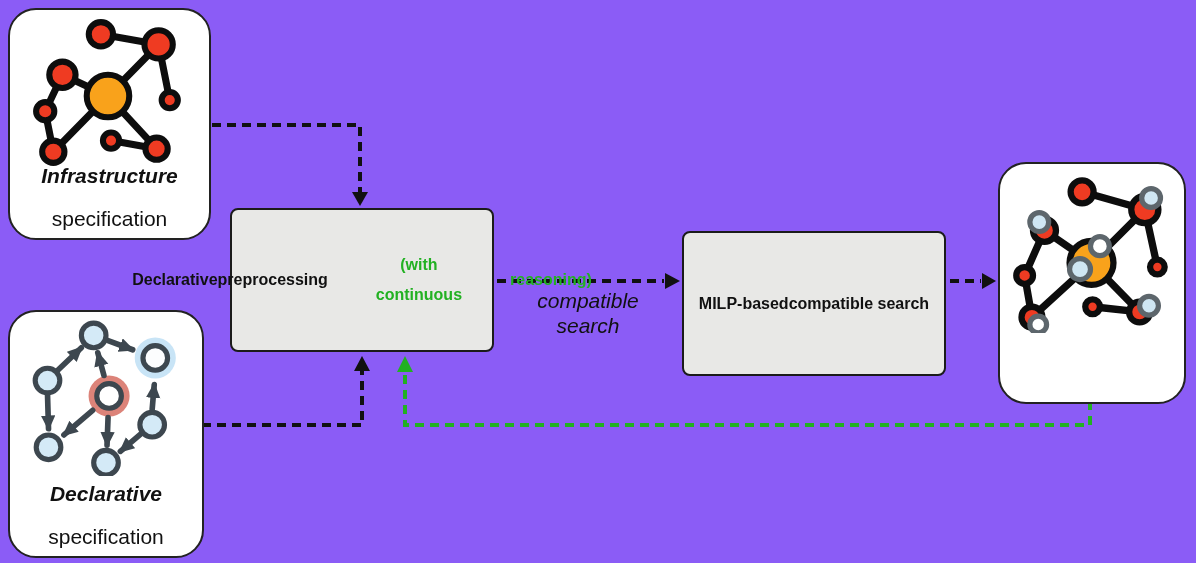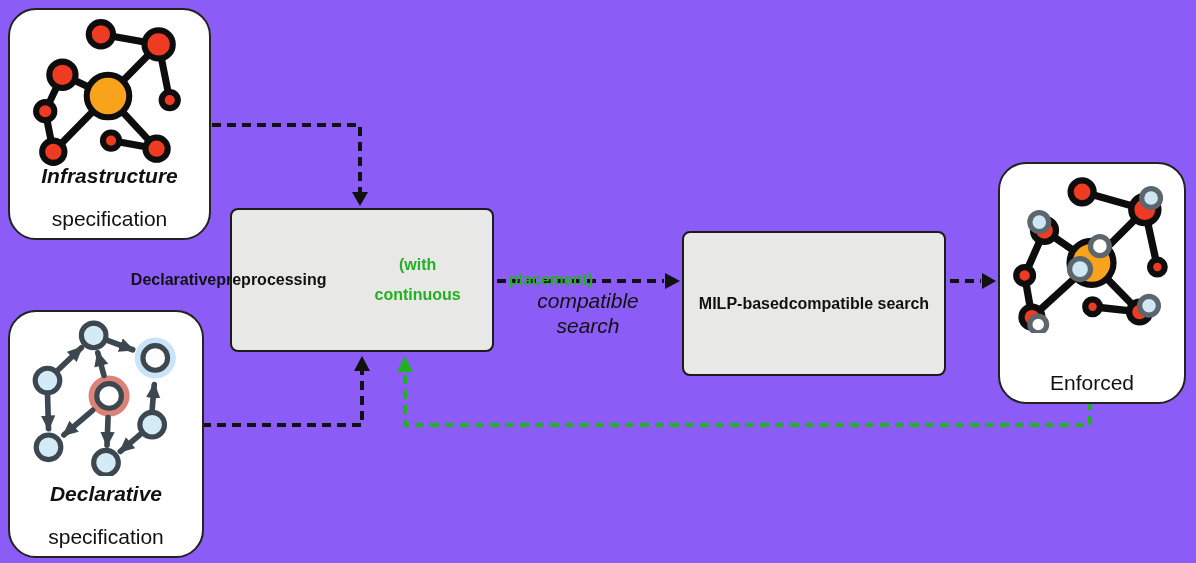--- a/index.html
+++ b/index.html
@@ -122,21 +122,21 @@
     <div class="caption">
       <div class="cap-italic">Declarative</div>
       <div class="cap-normal">specification</div>
     </div>
   </div>
 
   <div class="graybox" style="left:230px;top:208px;width:260px;height:140px;">
     <div>Declarative</div>
     <div>preprocessing</div>
     <div class="greenline">(with continuous</div>
-    <div class="greenline">placement)</div>
+    <div class="greenline">reasoning)</div>
   </div>
 
   <div class="edge-label">
     <div>compatible</div>
     <div>search</div>
   </div>
 
   <div class="graybox" style="left:682px;top:207px;width:260px;height:141px;margin-top:24px;">
     <div>MILP-based</div>
     <div>compatible search</div>
@@ -169,17 +169,16 @@
       <g stroke="#5d666c" stroke-width="5">
         <circle cx="1100" cy="247" r="9" fill="#ffffff"></circle>
         <circle cx="1081" cy="269" r="10" fill="#cfe6f3"></circle>
         <circle cx="1042" cy="224" r="9" fill="#cfe6f3"></circle>
         <circle cx="1149" cy="201" r="9" fill="#cfe6f3"></circle>
         <circle cx="1041" cy="322" r="8" fill="#ffffff"></circle>
         <circle cx="1147" cy="304" r="9" fill="#cfe6f3"></circle>
       </g>
     </svg>
     <div class="caption">
-      <div class="cap-normal">Enforced</div>
     </div>
   </div>
 
 </div>
 
 </body></html>

